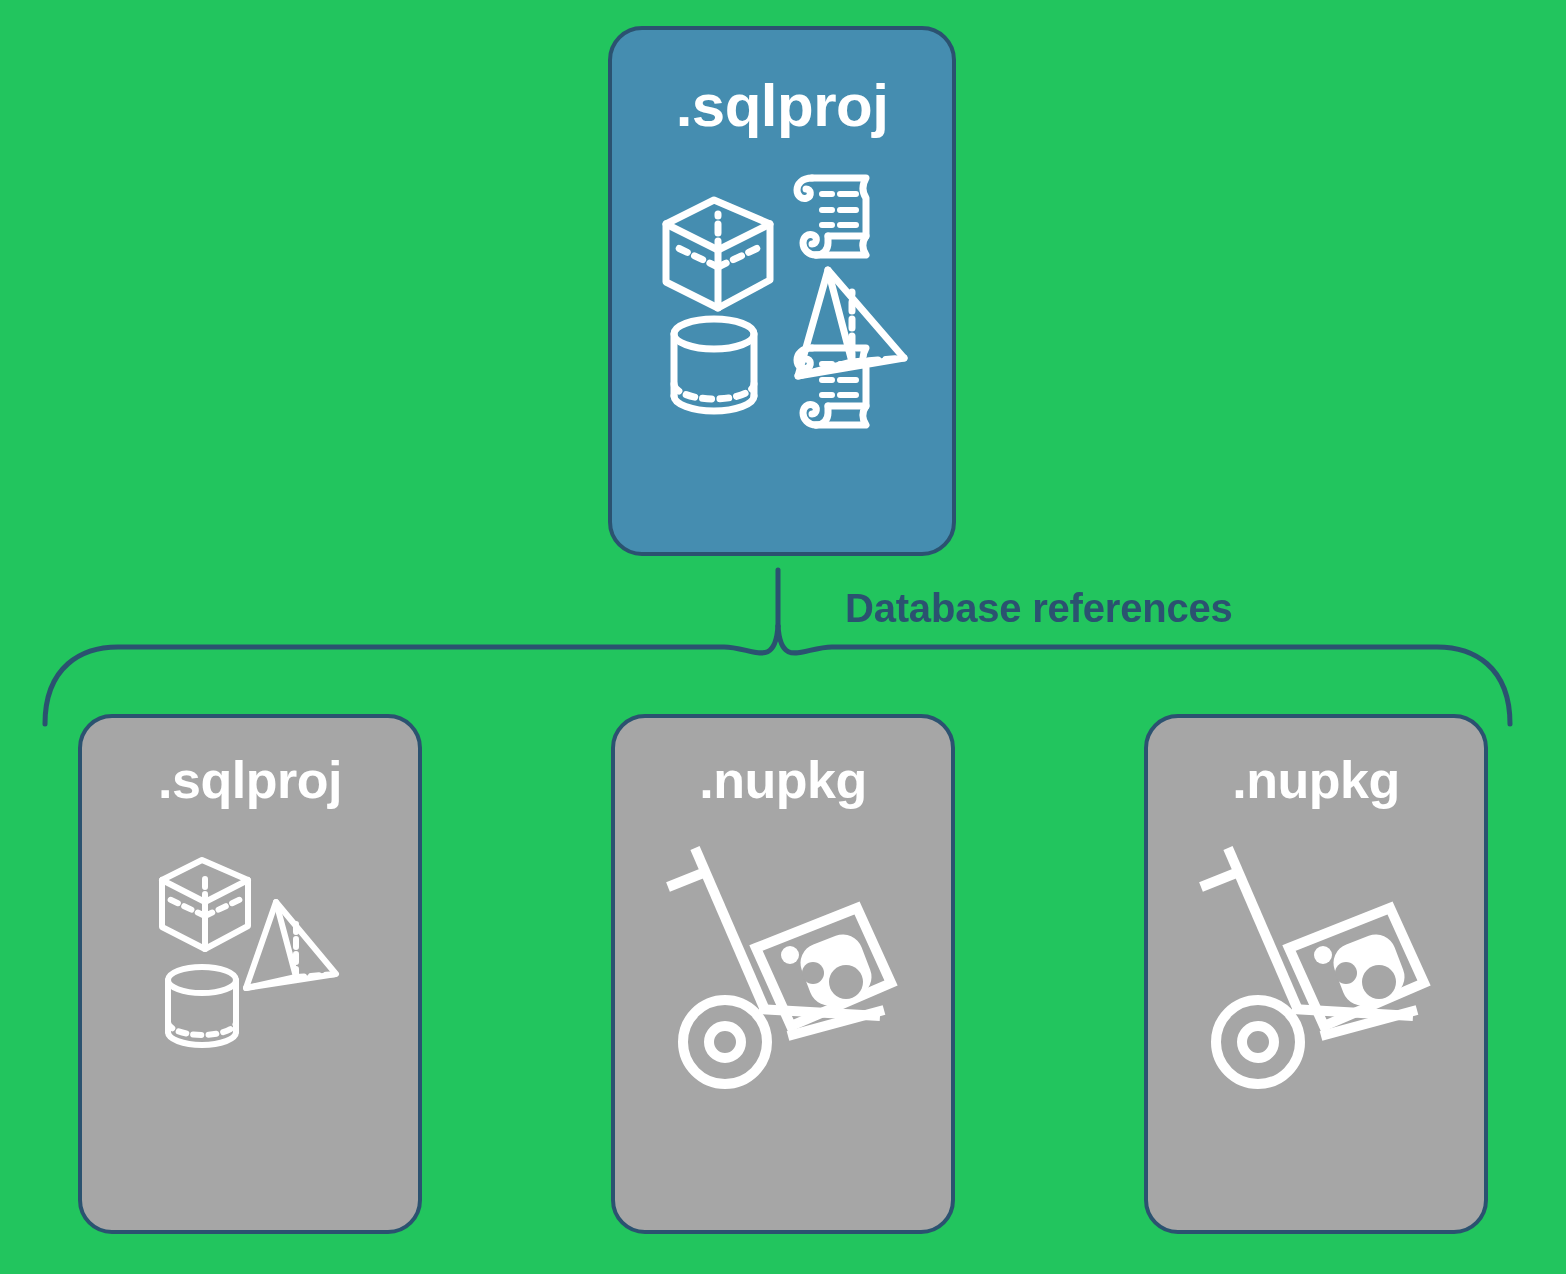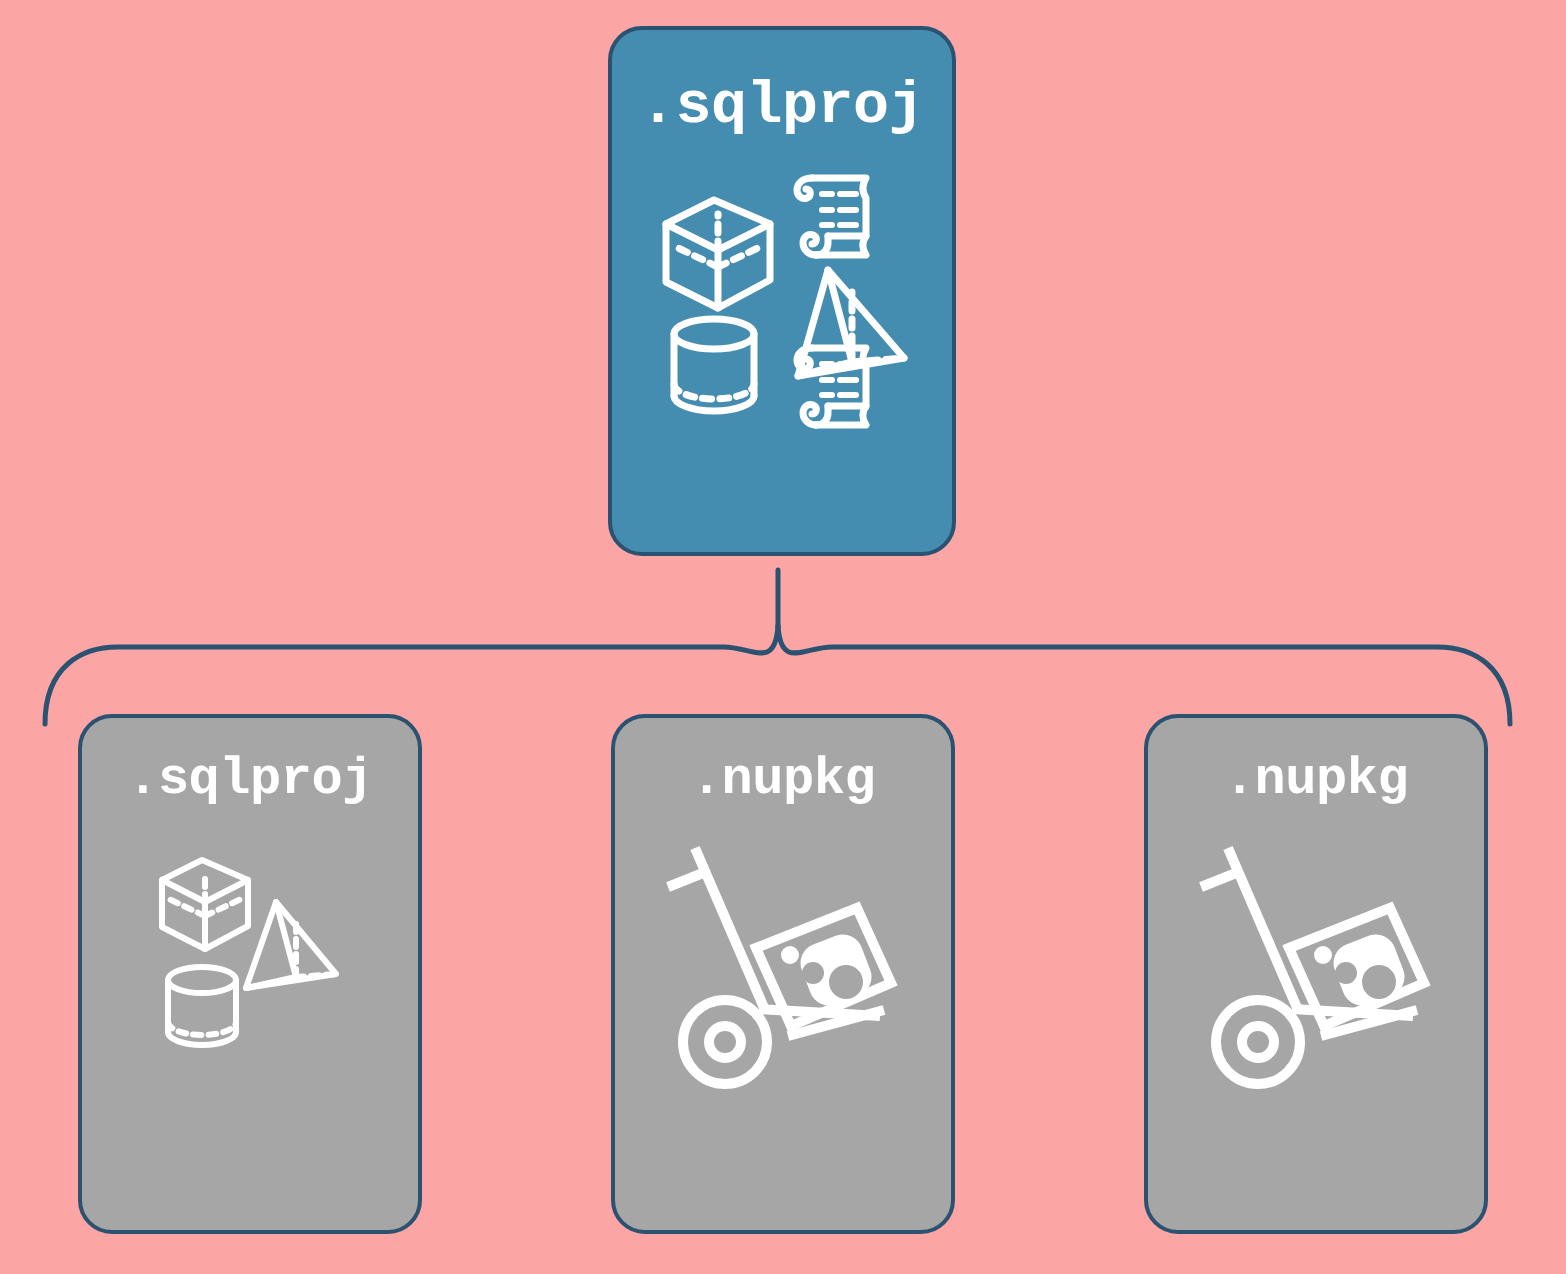--- a/index.html
+++ b/index.html
@@ -4,22 +4,22 @@
 <style>
   html, body {
     margin: 0;
     padding: 0;
     background: #ffffff;
   }
   #stage {
     position: relative;
     width: 1566px;
     height: 1274px;
-    background: #fca5a5;
-    font-family: Liberation Mono, monospace;
+    background: #22c55e;
+    font-family: Liberation Sans, sans-serif;
     overflow: hidden;
     text-align: center;
   }
 
   .node {
     position: absolute;
     box-sizing: border-box;
     border: 4px solid #2B5270;
     border-radius: 34px;
     display: flex;
@@ -180,20 +180,21 @@
   <svg id="bracket" viewBox="0 0 1566 200" fill="none" stroke="#2B5270" stroke-width="5" stroke-linecap="round" stroke-linejoin="round">
 
     <path d="M778 22 L778 78"></path>
 
     <path d="M778 78 C775 122 752 99 724 99 L118 99
              C82 99 45 118 45 176"></path>
     <path d="M778 78 C781 122 804 99 832 99 L1437 99
              C1473 99 1510 118 1510 176"></path>
   </svg>
 
+  <div id="bracket-label">Database references</div>
 
   <div class="node secondary" id="node-sqlproj-ref">
     <div class="node-title">.sqlproj</div>
 
     <div class="node-art">
       <svg width="200" height="220" viewBox="0 0 200 220" fill="none" stroke="#ffffff" stroke-width="6" stroke-linecap="round" stroke-linejoin="round">
 
         <g>
           <path d="M12 34 L52 14 L98 34 L98 80 L55 103 L12 81 Z"></path>
           <path d="M12 34 L55 56 L98 34"></path>

